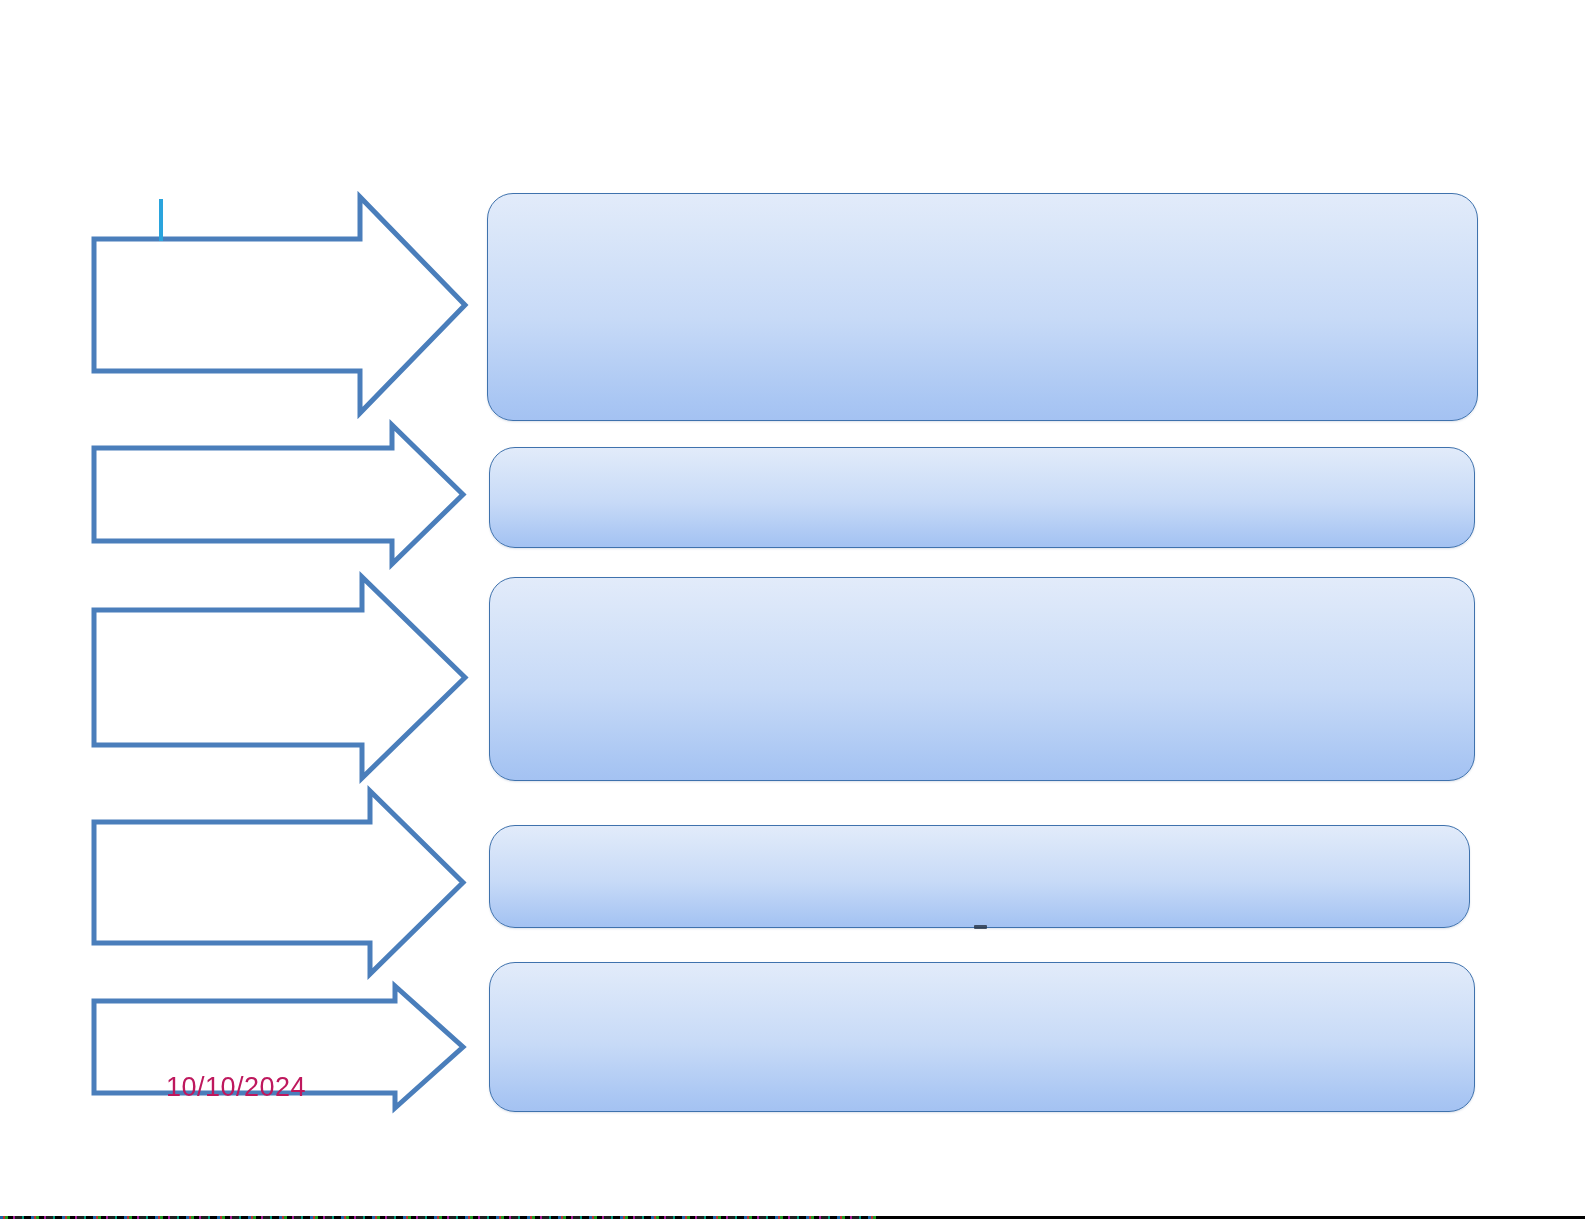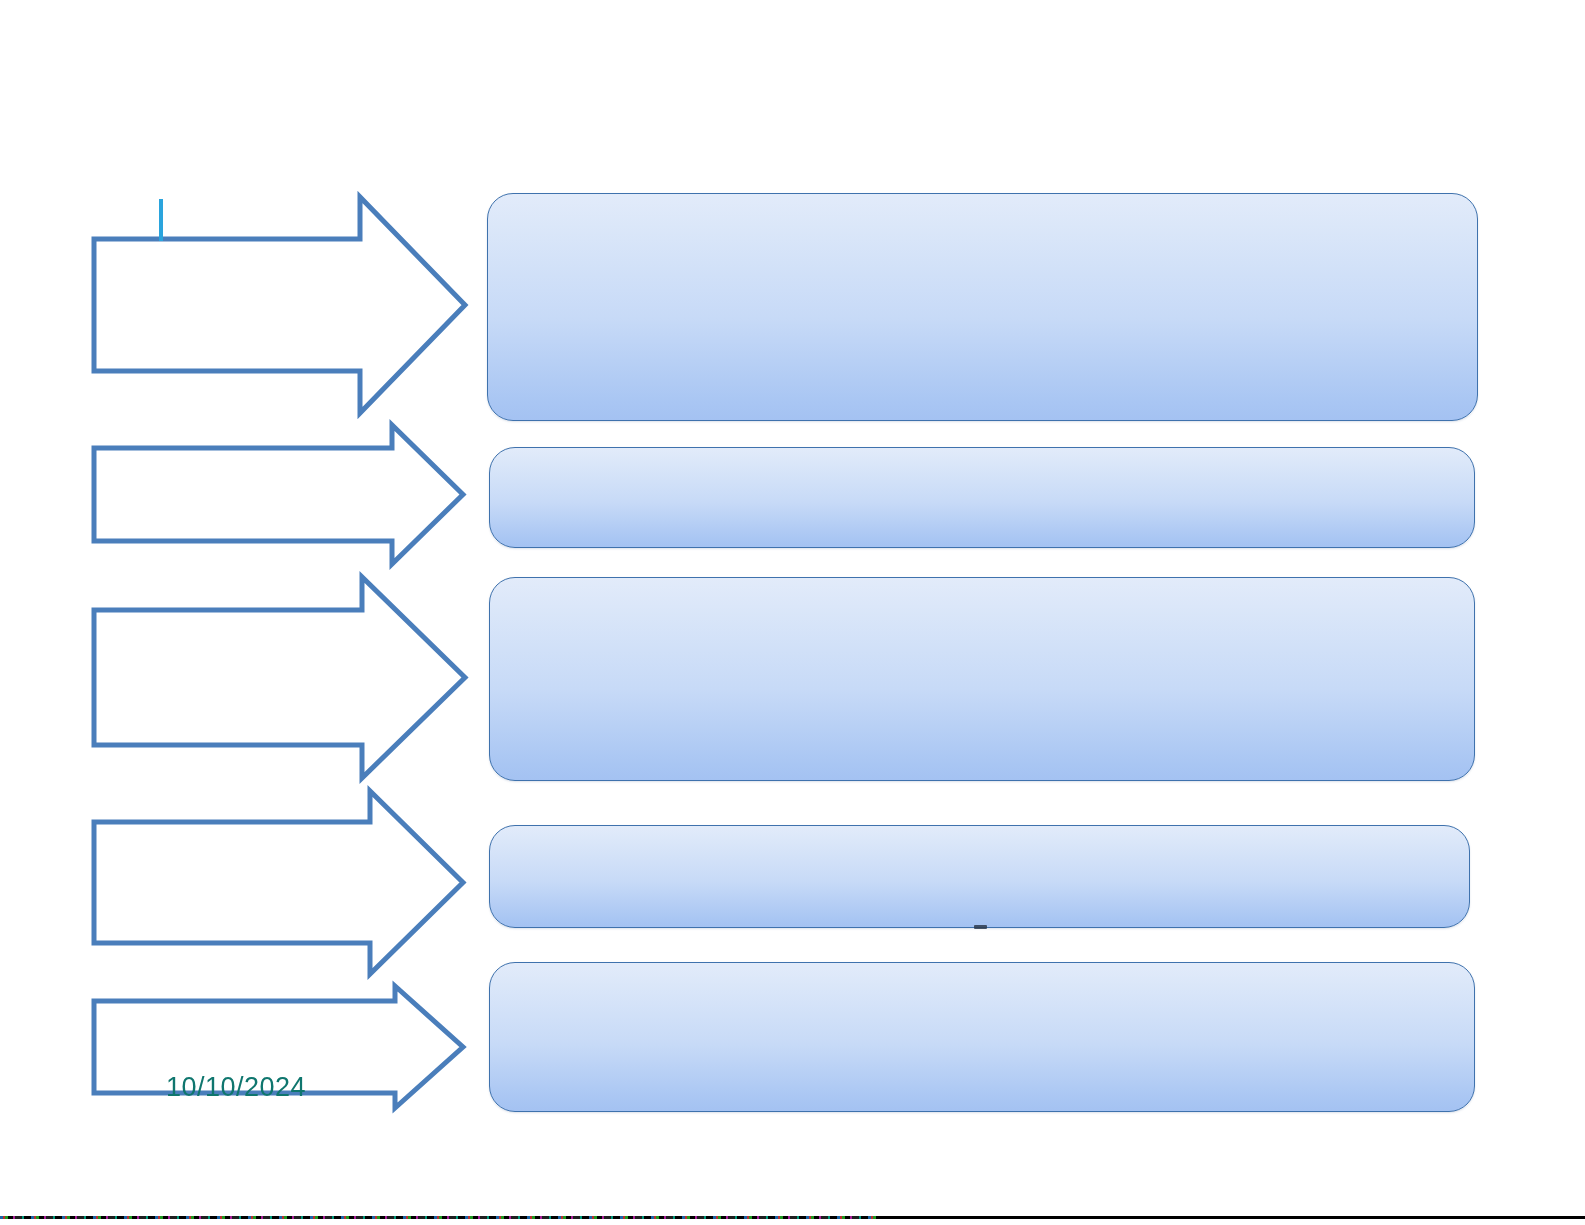--- a/index.html
+++ b/index.html
@@ -73,21 +73,21 @@
     position: absolute;
     width: 4px;
     background: #2aa4dd;
   }
 
   
   .occluded-text {
     position: absolute;
     font-size: 27px;
     letter-spacing: 0.5px;
-    color: #0f766e;
+    color: #be185d;
     white-space: nowrap;
     z-index: 1;
   }
 
   
   .artifact-dot {
     position: absolute;
     width: 13px;
     height: 4px;
     background: #2b3a4e;

